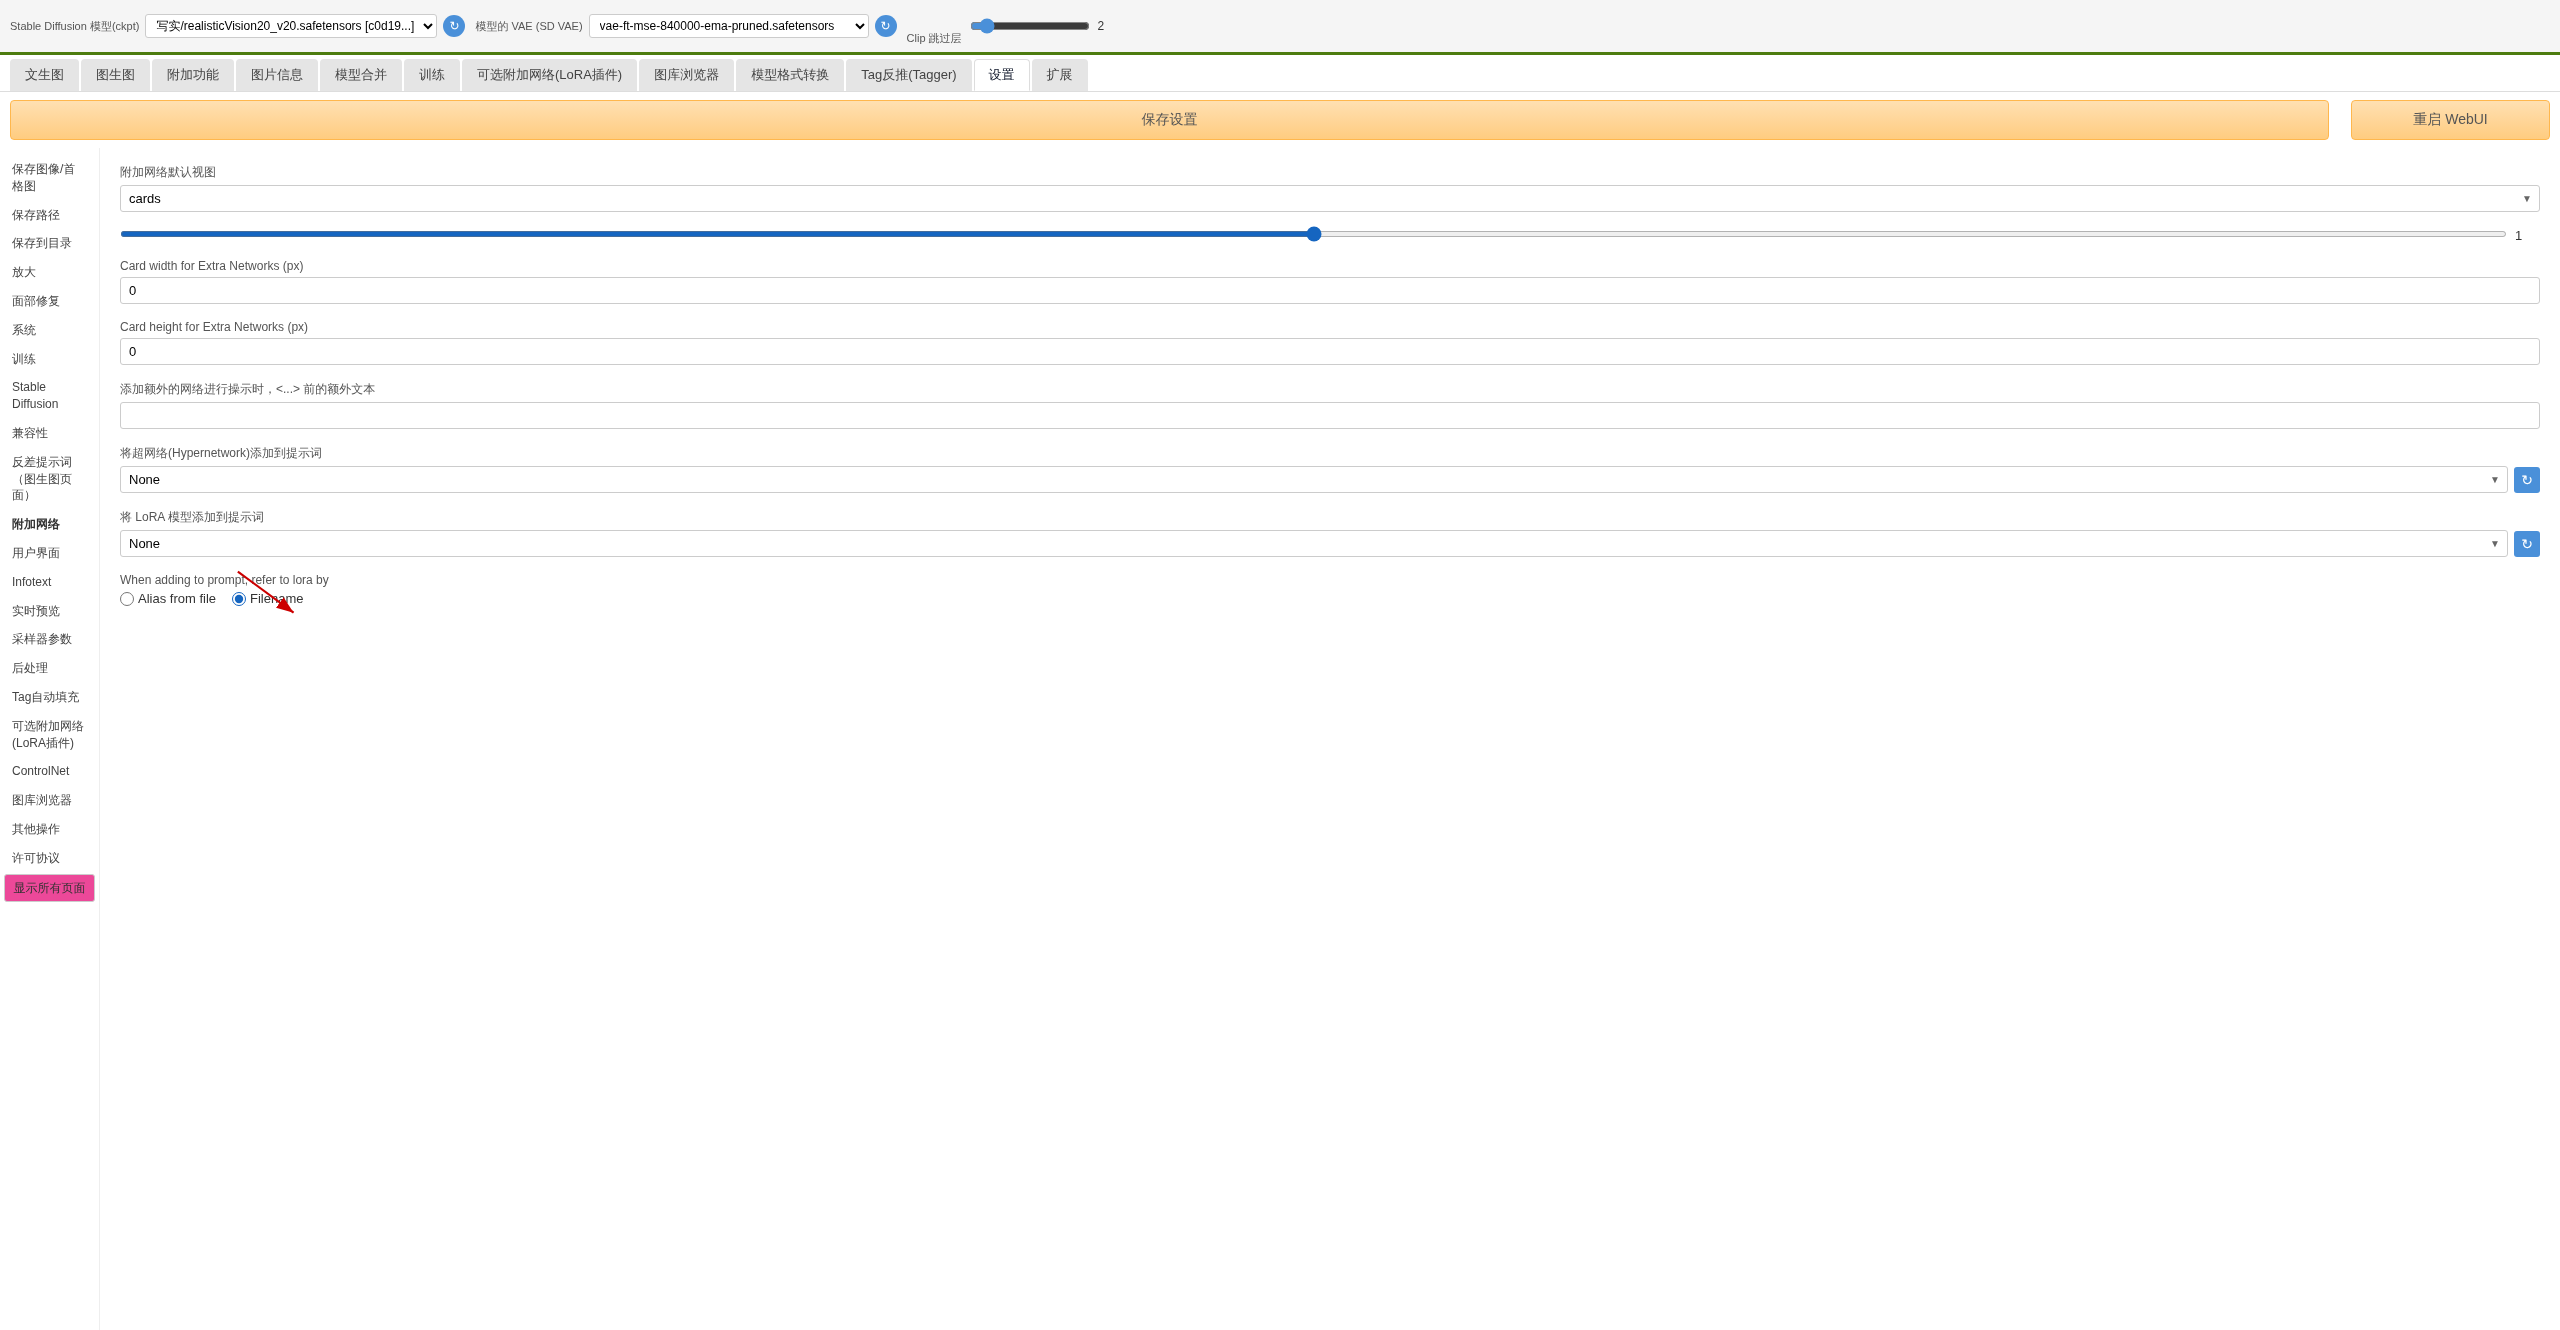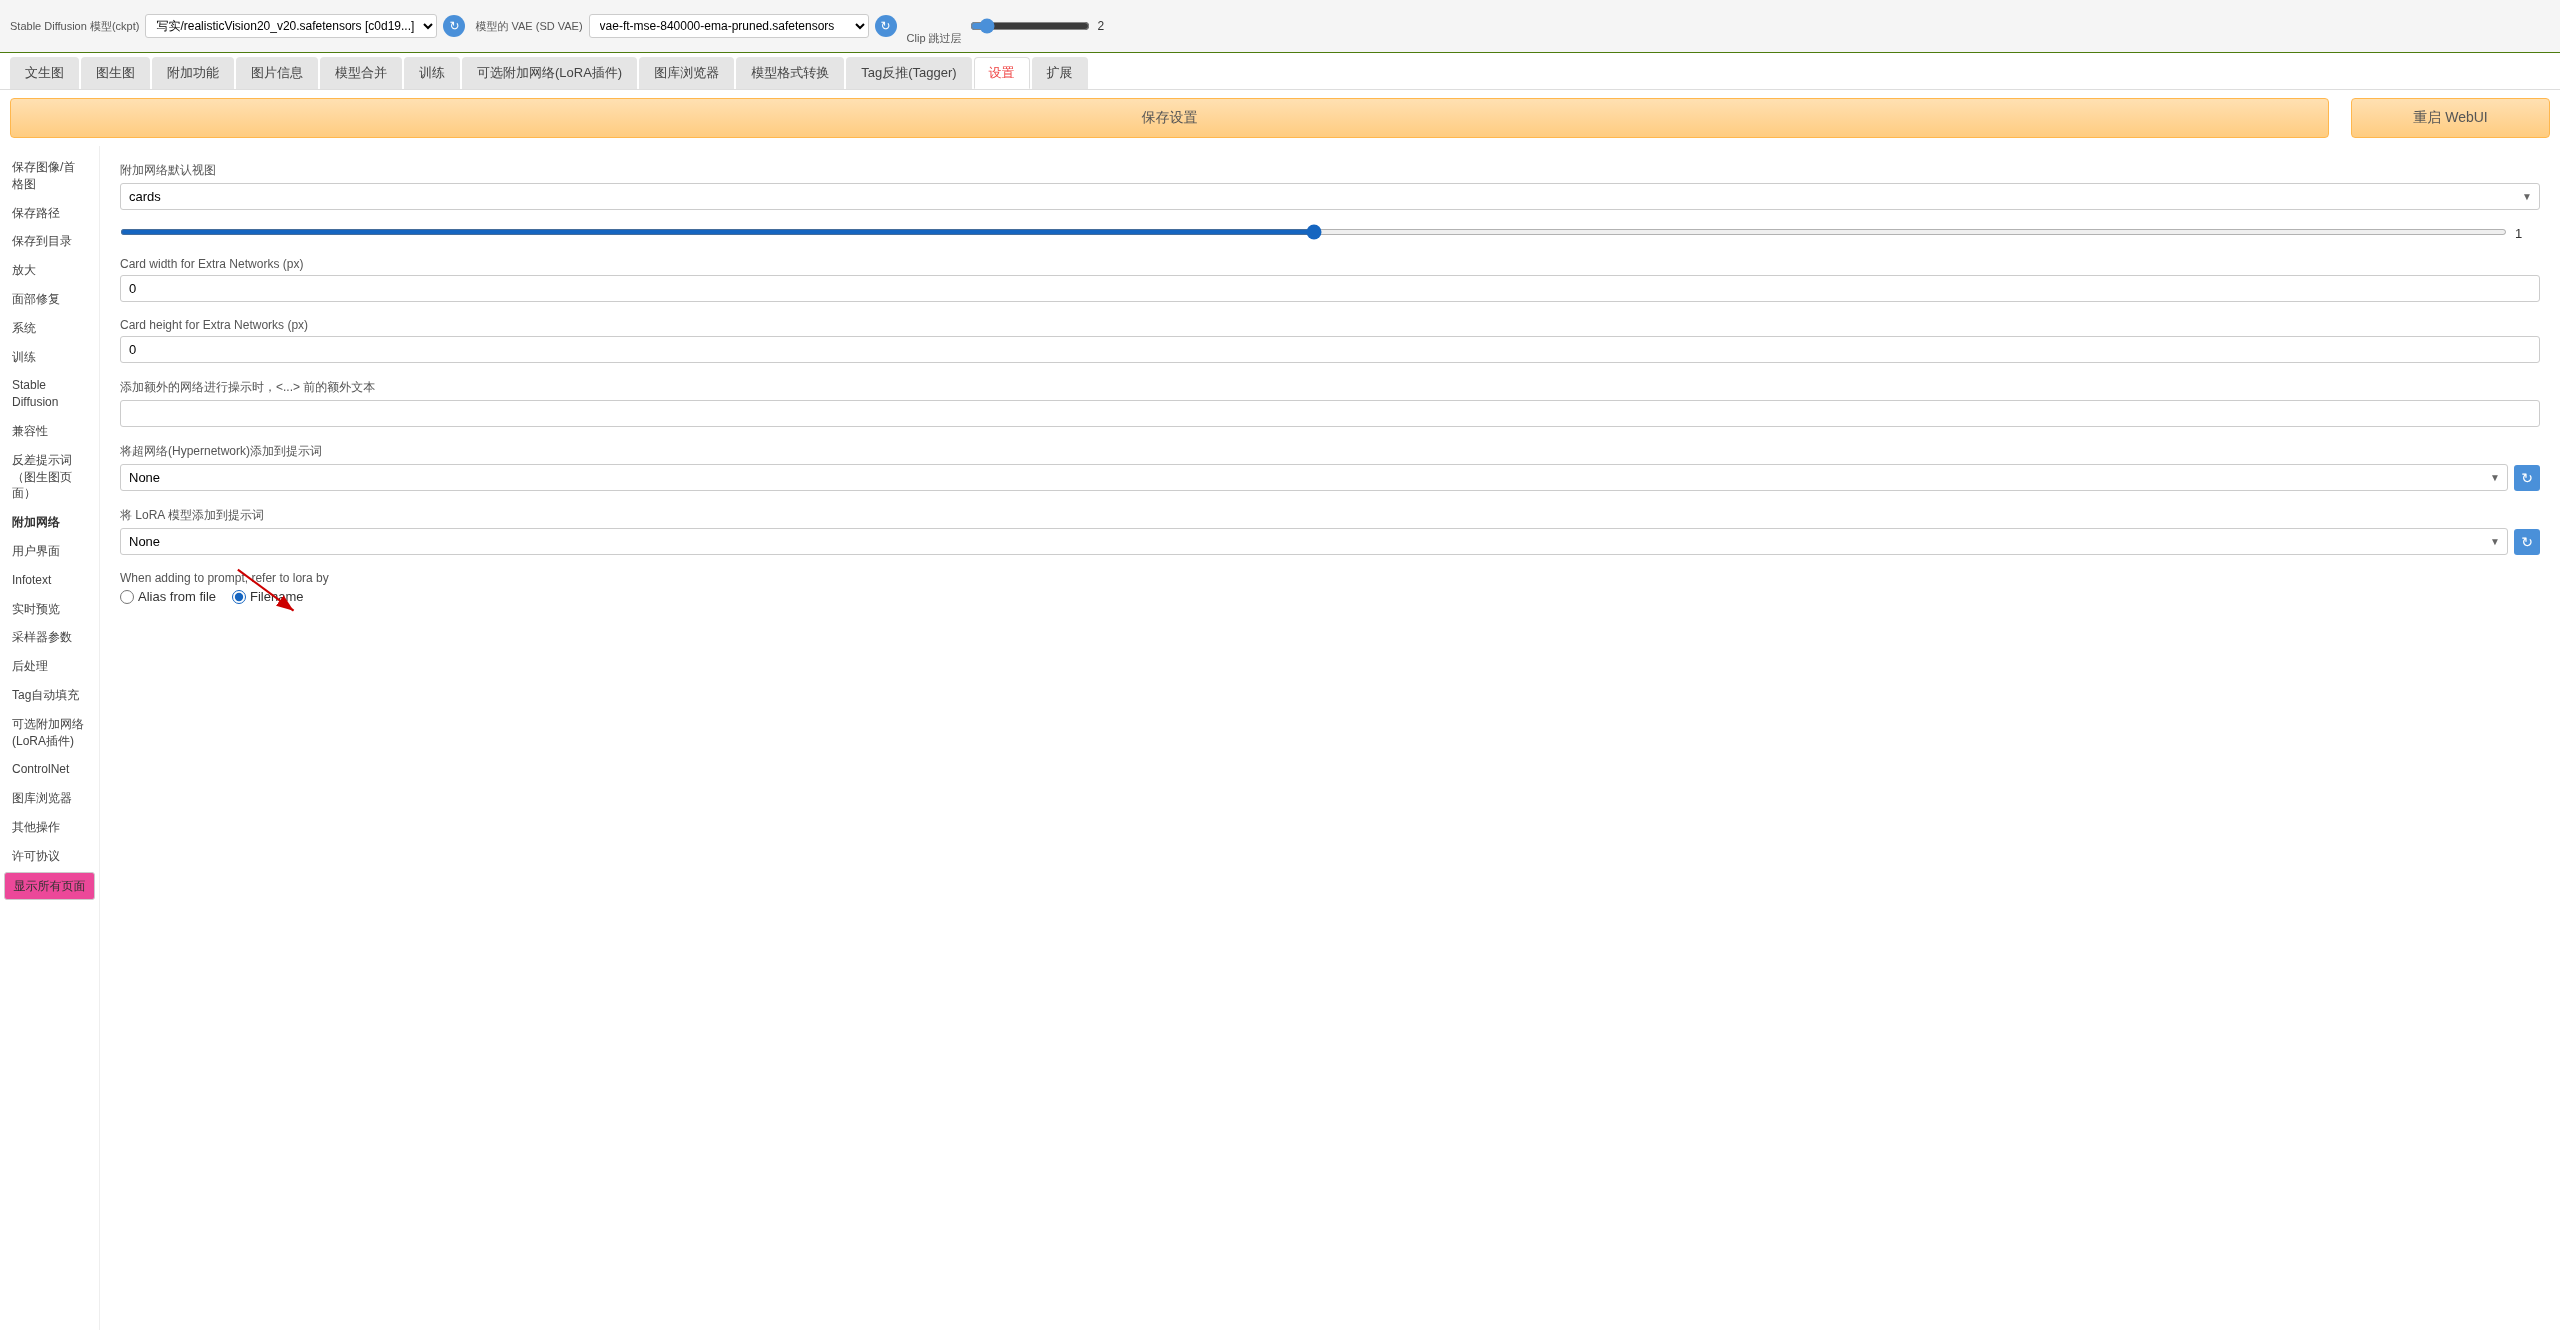--- a/index.html
+++ b/index.html
@@ -4,21 +4,21 @@
   <style>
     * { box-sizing: border-box; margin: 0; padding: 0; }
     body { font-family: 'Microsoft YaHei', Arial, sans-serif; font-size: 13px; background: #fff; color: #333; }
 
     
     .top-bar {
       display: flex;
       align-items: center;
       padding: 6px 10px;
       background: #f5f5f5;
-      border-bottom: 1px solid #4d7c0f;
+      border-bottom: 3px solid #4d7c0f;
       gap: 10px;
     }
     .top-bar-section {
       display: flex;
       align-items: center;
       gap: 6px;
     }
     .top-bar-label {
       font-size: 11px;
       color: #555;
@@ -71,21 +71,21 @@
       border: 1px solid transparent;
       border-radius: 4px 4px 0 0;
       color: #444;
       white-space: nowrap;
       background: #e5e5e5;
     }
     .nav-tab.active {
       background: #fff;
       border-color: #ddd #ddd #fff;
       font-weight: 500;
-      color: #ef4444;
+      color: #0f172a;
     }
 
     
     .action-bar {
       display: flex;
       padding: 8px 10px;
       gap: 22px;
     }
     .save-btn {
       flex: 1;

